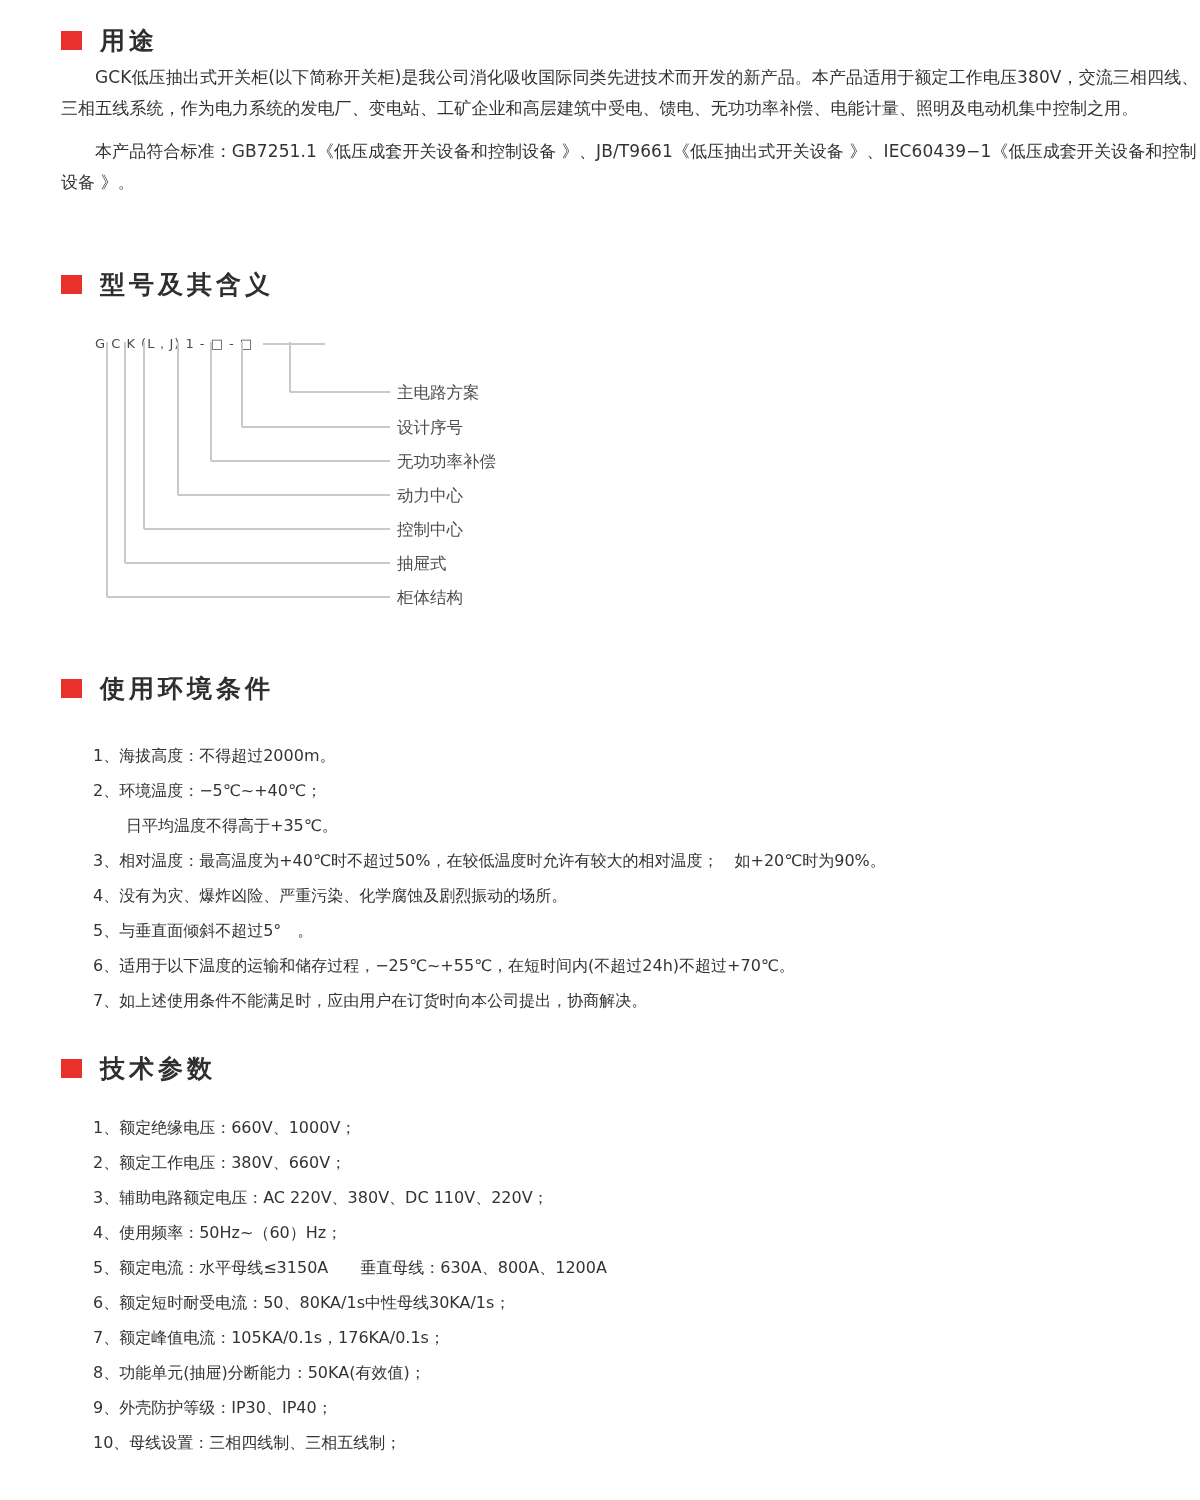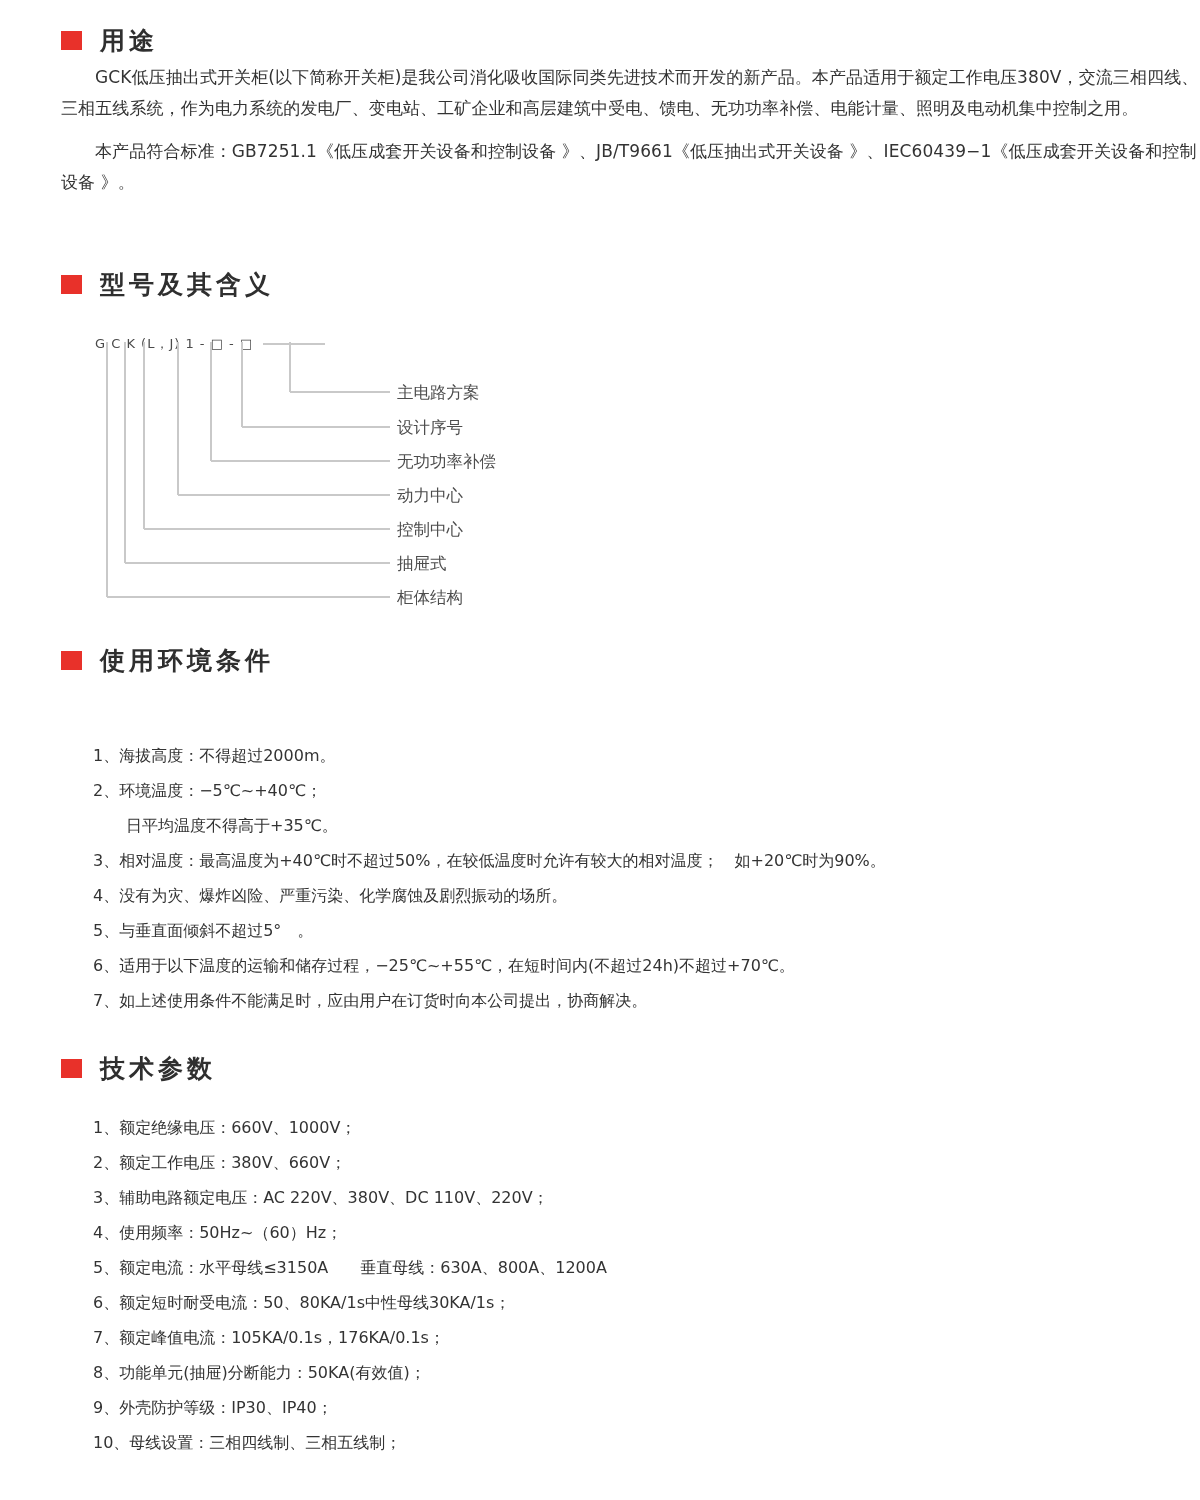--- a/index.html
+++ b/index.html
@@ -137,21 +137,21 @@
 
     <span class="diag-label" style="left:362px; top:65px;">主电路方案</span>
     <span class="diag-label" style="left:362px; top:100px;">设计序号</span>
     <span class="diag-label" style="left:362px; top:134px;">无功功率补偿</span>
     <span class="diag-label" style="left:362px; top:168px;">动力中心</span>
     <span class="diag-label" style="left:362px; top:202px;">控制中心</span>
     <span class="diag-label" style="left:362px; top:236px;">抽屉式</span>
     <span class="diag-label" style="left:362px; top:270px;">柜体结构</span>
   </div>
 
-  <div style="position:absolute; left:26px; top:648px;">
+  <div style="position:absolute; left:26px; top:676px;">
     <div class="sec-head">
       <span class="sec-bullet" style="background: rgb(232, 49, 42);"></span>
       <span class="sec-title">使用环境条件</span>
     </div>
   </div>
 
   <div id="environment-list" style="position:absolute; left:58px; top:738px; width:1120px;">
       <div class="list-item">1、海拔高度：不得超过2000m。</div>
       <div class="list-item">2、环境温度：−5℃~+40℃；</div>
       <div class="list-item sub">日平均温度不得高于+35℃。</div>

